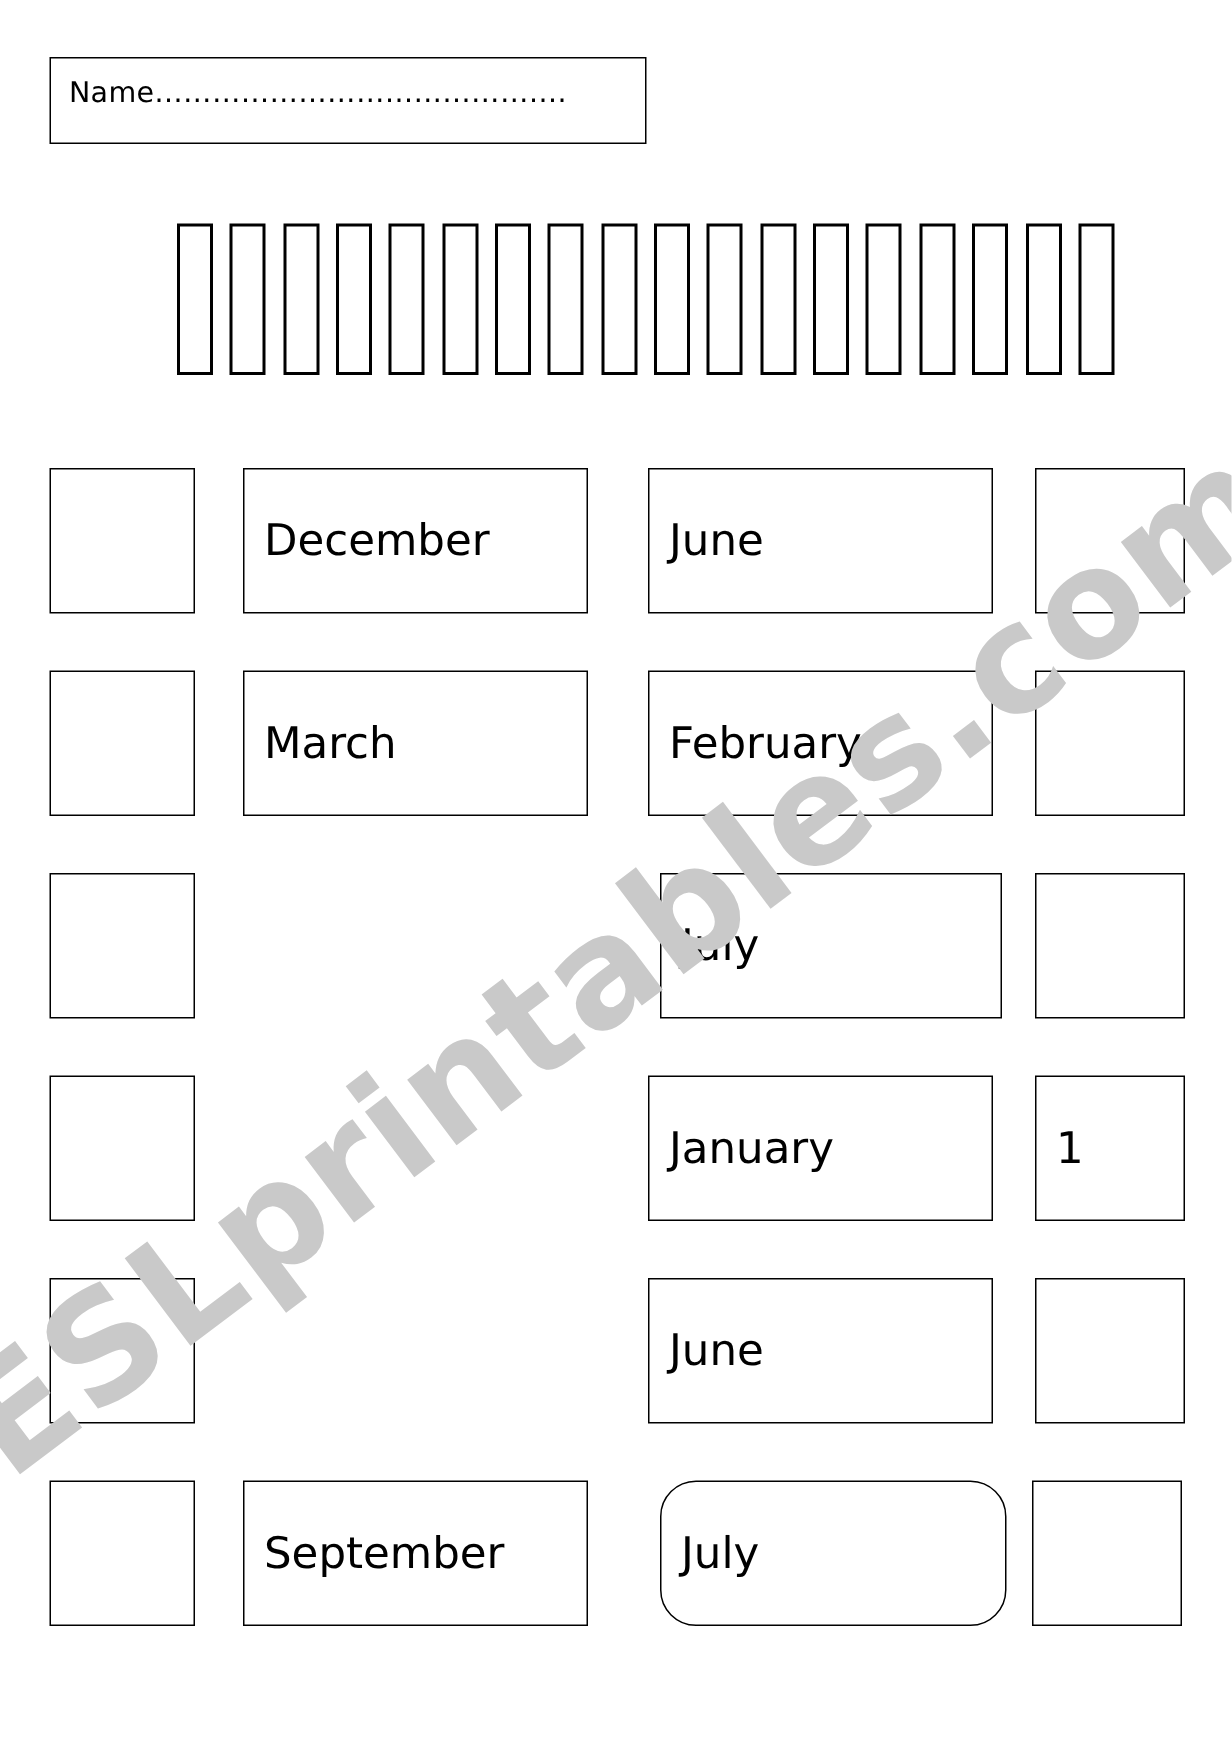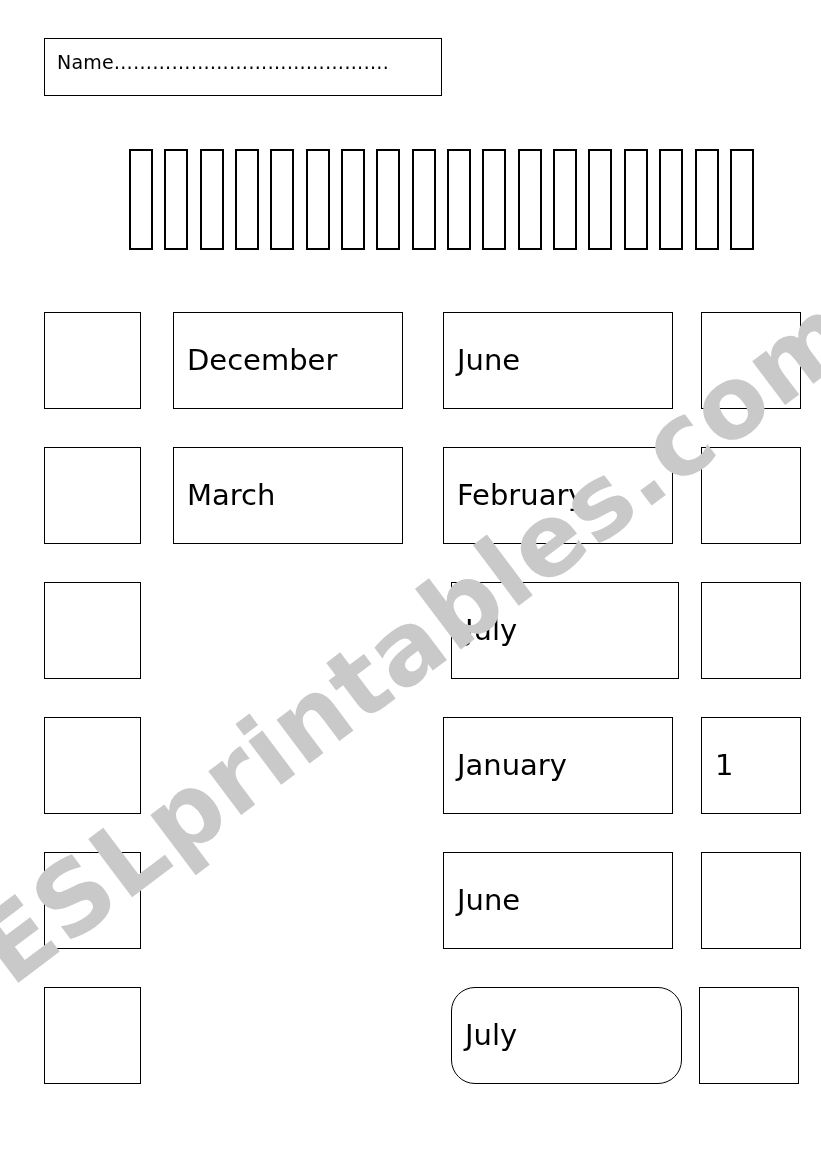--- a/index.html
+++ b/index.html
@@ -12,21 +12,20 @@
     height: 1169px;
     position: relative;
     overflow: hidden;
     font-family: "DejaVu Sans", sans-serif;
     color: #000000;
   }
 
   .page {
     position: absolute;
     inset: 0;
-    margin-left: 11px;
   }
 
   
   .name-field {
     position: absolute;
     left: 33px;
     top: 38px;
     width: 398px;
     height: 58px;
     border: 1.5px solid #000;
@@ -207,20 +206,23 @@
           <span class="cell-text">June</span>
         </div>
         <div class="cell col-blank-right">
           <span class="cell-text"></span>
         </div>
       </div>
       <div class="grid-row r6">
         <div class="cell col-blank-left">
           <span class="cell-text"></span>
         </div>
+        <div class="cell col-word-left">
+          <span class="cell-text">September</span>
+        </div>
         <div class="cell col-word-right">
           <span class="cell-text">July</span>
         </div>
         <div class="cell col-blank-right">
           <span class="cell-text"></span>
         </div>
       </div>
     </div>
 
   <div class="watermark">ESLprintables.com</div>

